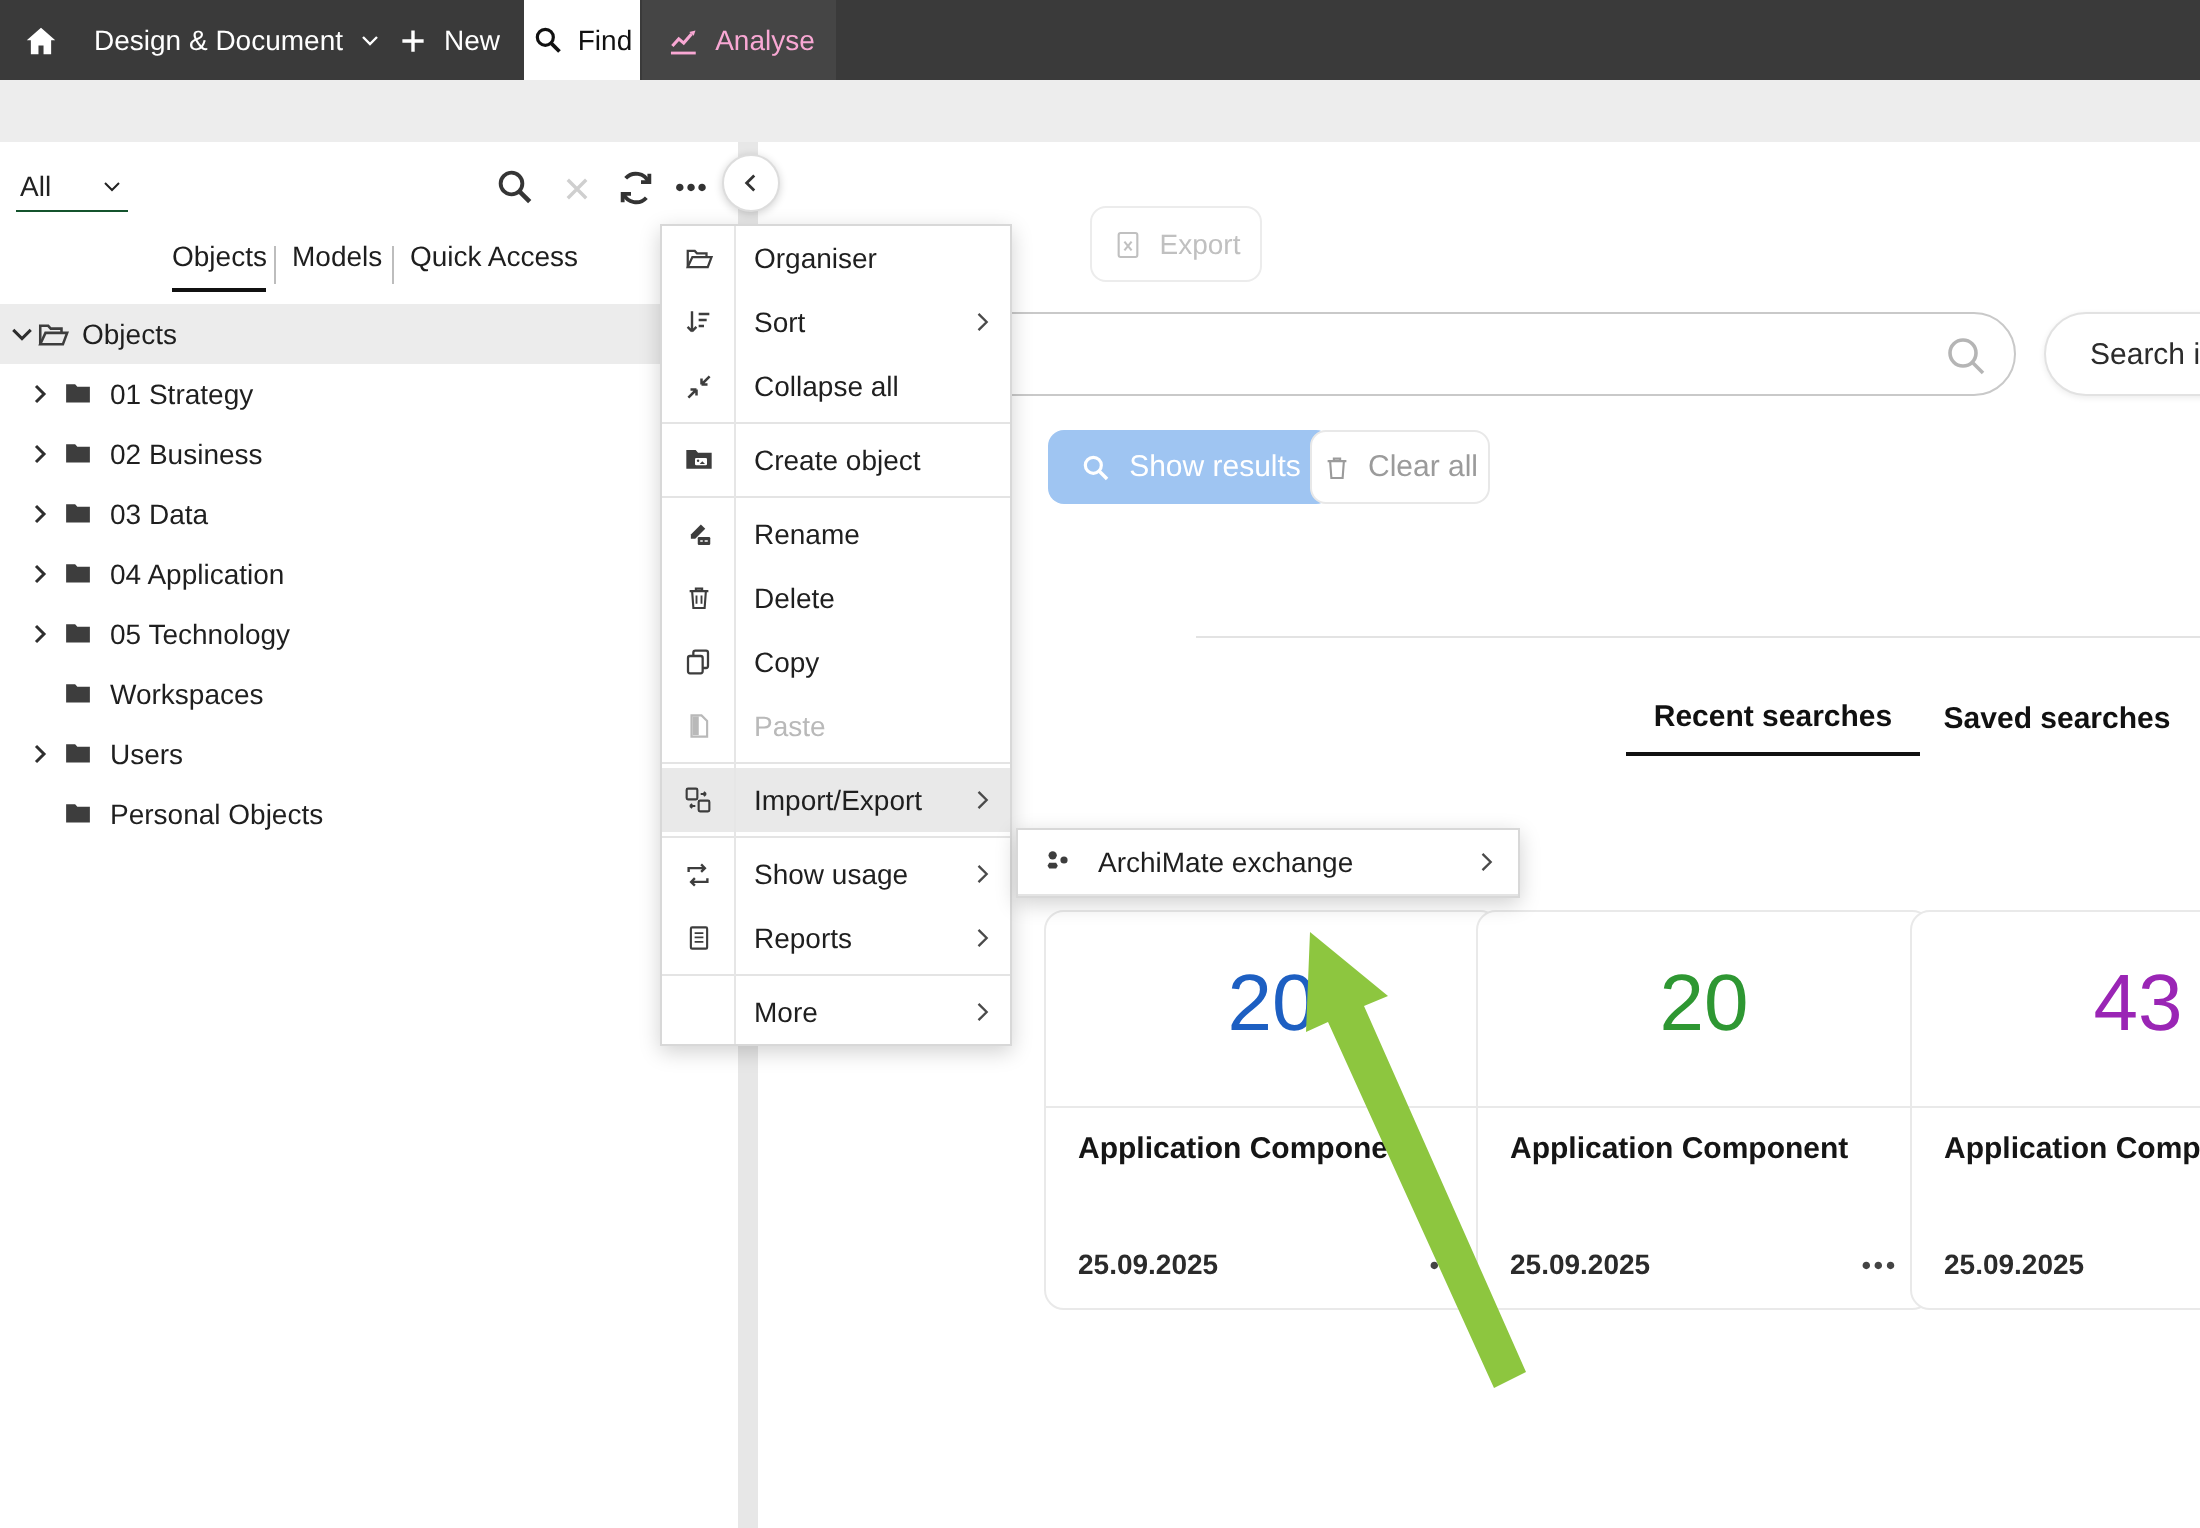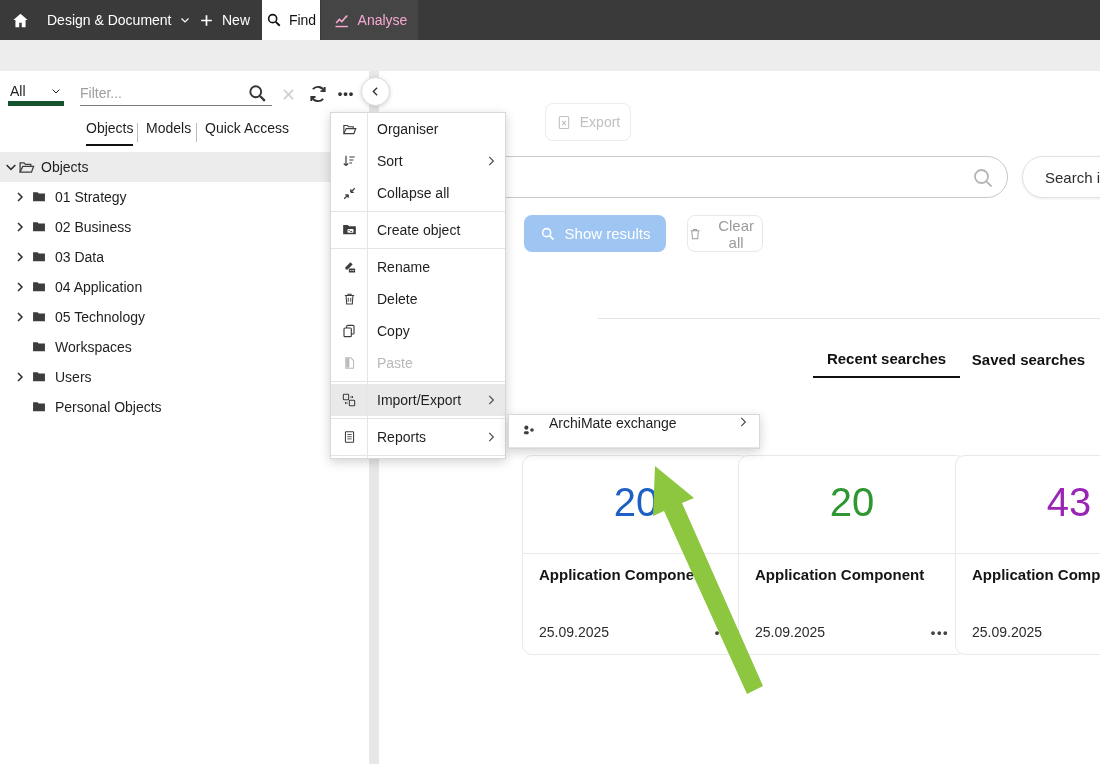--- a/index.html
+++ b/index.html
@@ -14,21 +14,21 @@
   .nav-dd { left:47px; }
   .nav-new { left:198px; }
   .nav-tab { position:absolute; top:0; height:40px; display:flex; align-items:center; gap:7px; font-size:14px; cursor:pointer; }
   .tab-find { left:262px; width:58px; background:#fff; color:#111; justify-content:center; }
   .tab-analyse { left:321px; width:97px; background:#454545; color:#f9a8d4; justify-content:center; }
 
   .grayband { position:absolute; left:0; top:40px; width:1100px; height:31px; background:#ededed; }
   .vstrip { position:absolute; left:369px; top:71px; width:10px; height:693px; background:#e7e7e7; }
 
   
-  .scope { position:absolute; left:8px; top:80px; width:56px; height:26px; border-bottom:5px solid #14532d; display:flex; align-items:center; justify-content:space-between; font-size:14px; color:#222; cursor:pointer; padding:0 2px; }
+  .scope { position:absolute; left:8px; top:80px; width:56px; height:26px; border-bottom:1px solid #14532d; display:flex; align-items:center; justify-content:space-between; font-size:14px; color:#222; cursor:pointer; padding:0 2px; }
   .filter { position:absolute; left:80px; top:80px; width:192px; height:26px; border:none; border-bottom:1px solid #7d7d7d; outline:none; font-size:14px; font-family:inherit; color:#333; background:transparent; }
   .filter::placeholder { color:#9e9e9e; }
   .tb-ic { position:absolute; display:flex; align-items:center; justify-content:center; cursor:pointer; }
   .ic-search-f { left:244px; top:80px; width:26px; height:26px; color:#353535; }
   .ic-clear-f  { left:276px; top:82px; width:24px; height:24px; color:#cfcfcf; }
   .ic-refresh  { left:305px; top:81px; width:25px; height:25px; color:#333; }
   .ic-dots { left:333px; top:80px; width:26px; height:26px; color:#333; font-size:13px; font-weight:700; letter-spacing:1px; }
   .collapse-btn { position:absolute; left:361px; top:77px; width:29px; height:29px; border-radius:50%; background:#fff; border:1px solid #ddd; box-shadow:0 1px 4px rgba(0,0,0,.18); display:flex; align-items:center; justify-content:center; color:#333; cursor:pointer; z-index:8; }
 
   
@@ -47,50 +47,50 @@
   .t-folder-root { position:absolute; left:17px; width:19px; height:17px; color:#3d3d3d; }
   .t-label { position:absolute; left:55px; }
   .t-label-root { position:absolute; left:41px; }
 
   
   .export-btn { position:absolute; left:545px; top:103px; width:86px; height:38px; background:#fff; border:1px solid #ececec; border-radius:8px; display:flex; align-items:center; justify-content:center; gap:8px; color:#c0c0c0; font-size:14px; cursor:pointer; }
   .search-pill { position:absolute; left:430px; top:156px; width:578px; height:42px; border:1px solid #c9c9c9; border-radius:22px; background:#fff; }
   .search-pill .mag { position:absolute; right:12px; top:9px; width:24px; height:24px; color:#b5b5b5; cursor:pointer; }
   .searchin-pill { position:absolute; left:1022px; top:156px; width:152px; height:42px; border:1px solid #e2e2e2; border-radius:22px; background:#fff; box-shadow:0 1px 3px rgba(0,0,0,.08); display:flex; align-items:center; padding-left:22px; font-size:15px; color:#2c2c2c; cursor:pointer; }
   .btn-results { position:absolute; left:524px; top:215px; width:142px; height:37px; border:none; border-radius:8px; background:#9fc5f2; color:#fff; font-size:15px; font-family:inherit; display:flex; align-items:center; justify-content:center; gap:9px; cursor:pointer; }
-  .btn-clear { position:absolute; left:687px; top:215px; width:76px; height:37px; border:1px solid #e8e8e8; border-radius:8px; background:#fff; color:#9b9b9b; font-size:15px; font-family:inherit; display:flex; align-items:center; justify-content:center; gap:8px; cursor:pointer; }
+  .btn-clear { position:absolute; left:655px; top:215px; width:90px; height:37px; border:1px solid #e8e8e8; border-radius:8px; background:#fff; color:#9b9b9b; font-size:15px; font-family:inherit; display:flex; align-items:center; justify-content:center; gap:8px; cursor:pointer; }
   .main-divider { position:absolute; left:598px; top:318px; width:502px; height:1px; background:#e3e3e3; }
   .stab { position:absolute; top:340px; height:38px; display:flex; align-items:center; justify-content:center; font-size:15px; font-weight:700; color:#111; cursor:pointer; }
   .stab-recent { left:813px; width:147px; border-bottom:2px solid #111; }
   .stab-saved { left:966px; width:125px; }
 
   
   .card { position:absolute; top:455px; width:228px; height:200px; background:#fff; border:1px solid #e9e9e9; border-radius:10px; }
   .card-1 { left:522px; } .card-2 { left:738px; } .card-3 { left:955px; }
   .card .count { position:absolute; left:0; top:24px; width:100%; text-align:center; font-size:40px; }
   .card .cdiv { position:absolute; left:0; top:97px; width:100%; height:1px; background:#e9e9e9; }
   .card .ctype { position:absolute; left:16px; top:110px; font-size:15px; font-weight:700; color:#151515; white-space:nowrap; }
   .card .cfoot { position:absolute; left:16px; right:16px; bottom:14px; display:flex; justify-content:space-between; align-items:center; }
-  .card .cdate { font-size:14px; color:#2b2b2b; }
+  .card .cdate { font-size:14px; color:#2b2b2b;font-weight:bold; }
   .card .cmenu { font-size:13px; font-weight:700; letter-spacing:1.5px; color:#444; cursor:pointer; }
 
   
   .ctx { position:absolute; left:330px; top:112px; width:176px; background:#fff; border:1px solid #d8d8d8; box-shadow:0 3px 10px rgba(0,0,0,.18); z-index:10; }
   .ctx .icol-line { position:absolute; left:36px; top:0; bottom:0; width:1px; background:#e6e6e6; z-index:3; }
   .mrow { position:relative; height:32px; display:flex; align-items:center; font-size:14px; color:#1f1f1f; cursor:pointer; }
   .mrow .mic { width:36px; display:flex; align-items:center; justify-content:center; color:#3d3d3d; flex:none; }
   .mrow .mlabel { margin-left:10px; flex:1; }
   .mrow .marrow { width:14px; height:14px; margin-right:7px; color:#4a4a4a; flex:none; }
   .mrow.disabled, .mrow.disabled .mic { color:#b9b9b9; }
   .mrow.highlight { background:#e9e9e9; }
   .msep { height:1px; background:#e4e4e4; margin:2px 0; }
 
   
   .submenu { position:absolute; left:508px; top:414px; width:252px; background:#fff; border:1px solid #d8d8d8; box-shadow:0 3px 10px rgba(0,0,0,.18); z-index:11; }
-  .smrow { position:relative; height:32px; display:flex; font-size:14px; color:#1f1f1f; cursor:pointer; }
+  .smrow { position:relative; height:32px; display:flex; align-items:center; font-size:14px; color:#1f1f1f; cursor:pointer; }
   .smrow .mic { width:40px; display:flex; align-items:center; justify-content:center; color:#3d3d3d; flex:none; }
   .smrow .mlabel { flex:1; }
   .smrow .marrow { width:14px; height:14px; margin-right:9px; color:#4a4a4a; flex:none; }
   .smrow.highlight { background:#ededed; }
   .smsep { height:1px; background:#e4e4e4; }
 
   .arrow-overlay { position:absolute; left:0; top:0; width:1100px; height:764px; z-index:20; pointer-events:none; }
 
   svg.i { display:block; }
 </style>
@@ -136,21 +136,20 @@
 
   <div class="grayband"></div>
   <div class="vstrip"></div>
 
   <div class="scope">
     <span>All</span>
     <svg class="i" width="12" height="12" viewBox="0 0 24 24">
         <path d="M5 9l7 7 7-7" fill="none" stroke="currentColor" stroke-width="2"></path>
       </svg>
   </div>
-  <input class="filter" placeholder="Filter..." style="">
   <span class="tb-ic ic-search-f">
     <svg class="i" width="21" height="21" viewBox="0 0 24 24">
         <circle cx="10" cy="10" r="6.2" fill="none" stroke="currentColor" stroke-width="2.2"></circle>
         <path d="M14.8 14.8l5.6 5.6" stroke="currentColor" stroke-width="2.6"></path>
       </svg>
   </span>
   <span class="tb-ic ic-clear-f">
     <svg class="i" width="17" height="17" viewBox="0 0 24 24">
         <path d="M5.5 5.5l13 13M18.5 5.5l-13 13" stroke="currentColor" stroke-width="2.4"></path>
       </svg>
@@ -455,33 +454,51 @@
       <span class="mlabel">Import/Export</span>
       <svg class="marrow" viewBox="0 0 24 24">
           <path d="M9 5l7 7-7 7" fill="none" stroke="currentColor" stroke-width="2"></path>
         </svg>
     </div>
 
     <div class="msep"></div>
 
     <div class="mrow">
       <span class="mic">
+          <svg class="i" width="16" height="15" viewBox="0 0 24 24">
+            <path d="M4.5 9.5V6.5h13M14.5 3.5l3 3-3 3M19.5 14.5v3h-13M9.5 20.5l-3-3 3-3" fill="none" stroke="currentColor" stroke-width="1.9"></path>
+          </svg>
+        </span>
+      <span class="mlabel">Show usage</span>
+      <svg class="marrow" viewBox="0 0 24 24">
+          <path d="M9 5l7 7-7 7" fill="none" stroke="currentColor" stroke-width="2"></path>
+        </svg>
+    </div>
+    <div class="mrow">
+      <span class="mic">
           <svg class="i" width="15" height="16" viewBox="0 0 24 24">
             <rect x="5.5" y="3.5" width="13" height="17" rx="1" fill="none" stroke="currentColor" stroke-width="1.7"></rect>
             <path d="M8.5 8h7M8.5 11.5h7M8.5 15h7" stroke="currentColor" stroke-width="1.4"></path>
           </svg>
         </span>
       <span class="mlabel">Reports</span>
       <svg class="marrow" viewBox="0 0 24 24">
           <path d="M9 5l7 7-7 7" fill="none" stroke="currentColor" stroke-width="2"></path>
         </svg>
     </div>
 
     <div class="msep"></div>
 
+    <div class="mrow">
+      <span class="mic"></span>
+      <span class="mlabel">More</span>
+      <svg class="marrow" viewBox="0 0 24 24">
+          <path d="M9 5l7 7-7 7" fill="none" stroke="currentColor" stroke-width="2"></path>
+        </svg>
+    </div>
   </div>
 
   <div class="submenu">
     <div class="smrow">
       <span class="mic">
           <svg class="i" width="18" height="16" viewBox="0 0 24 24">
             <circle cx="8" cy="7" r="3.1" fill="currentColor"></circle>
             <path d="M5.2 12.6h5.6l1.4 2.4-1.4 2.4H5.2l-1.4-2.4z" fill="currentColor" transform="scale(0.92) translate(0.7,1)"></path>
             <circle cx="16.5" cy="10.5" r="2.7" fill="currentColor"></circle>
           </svg>

